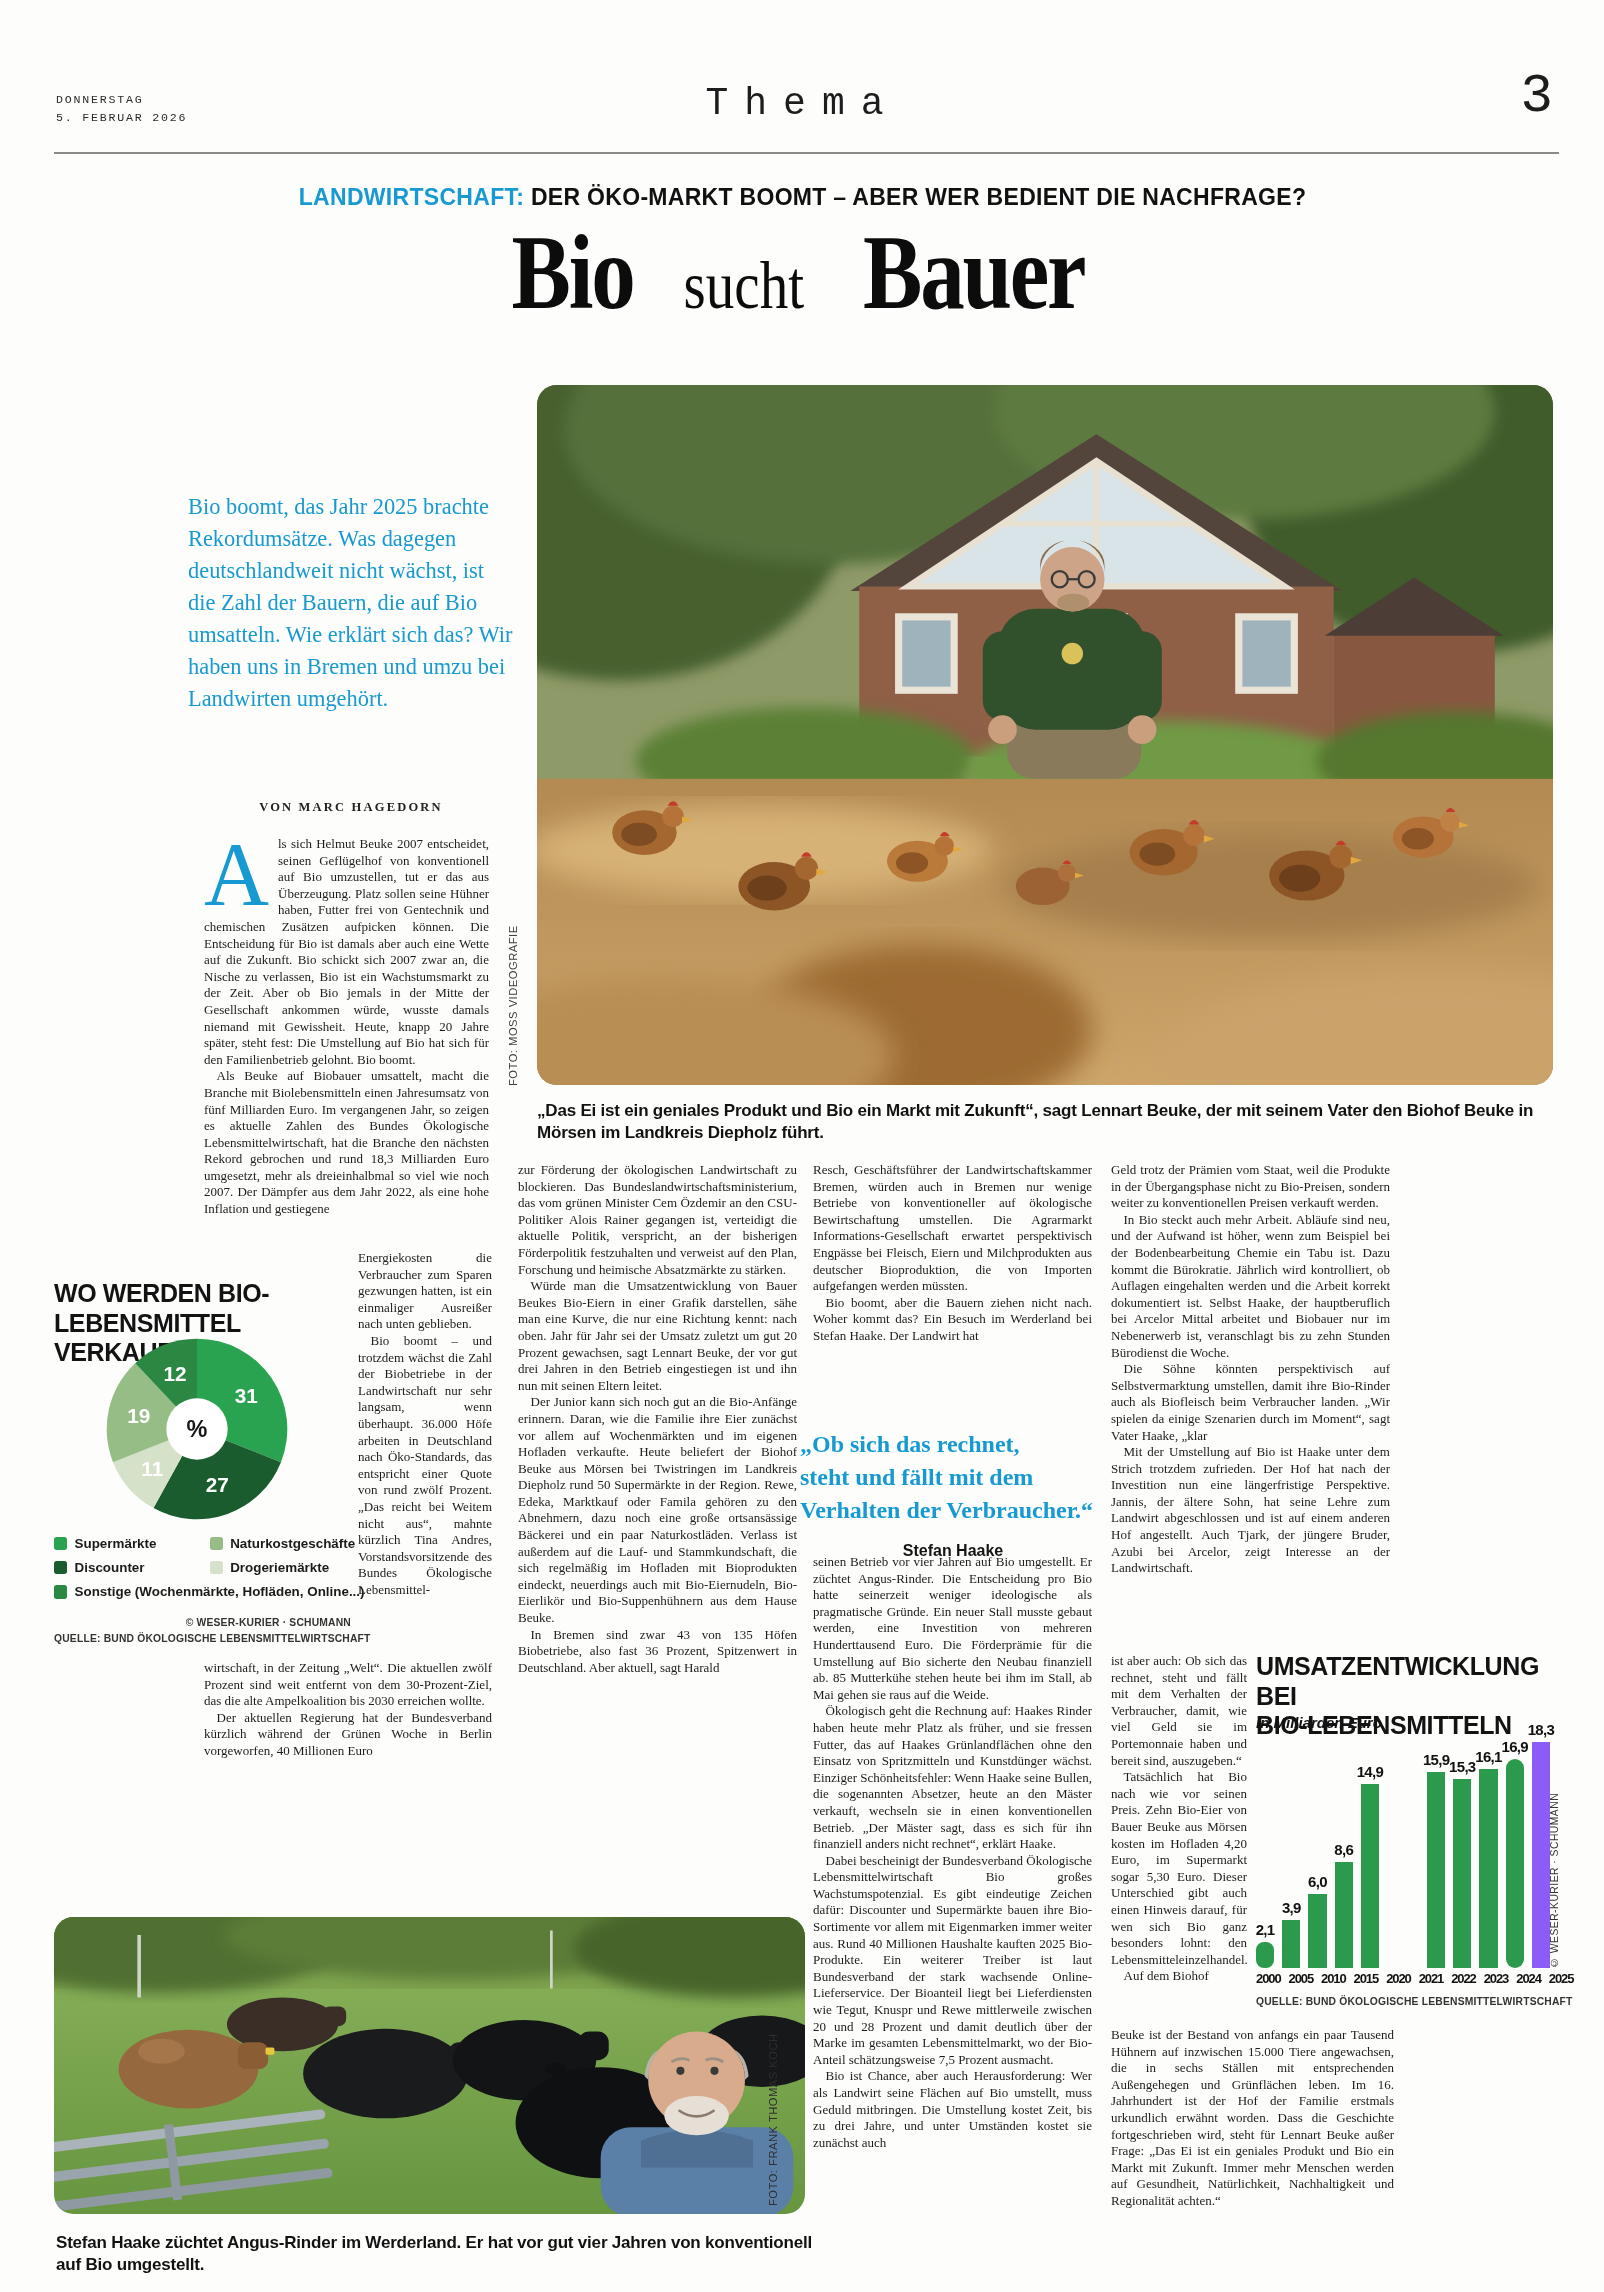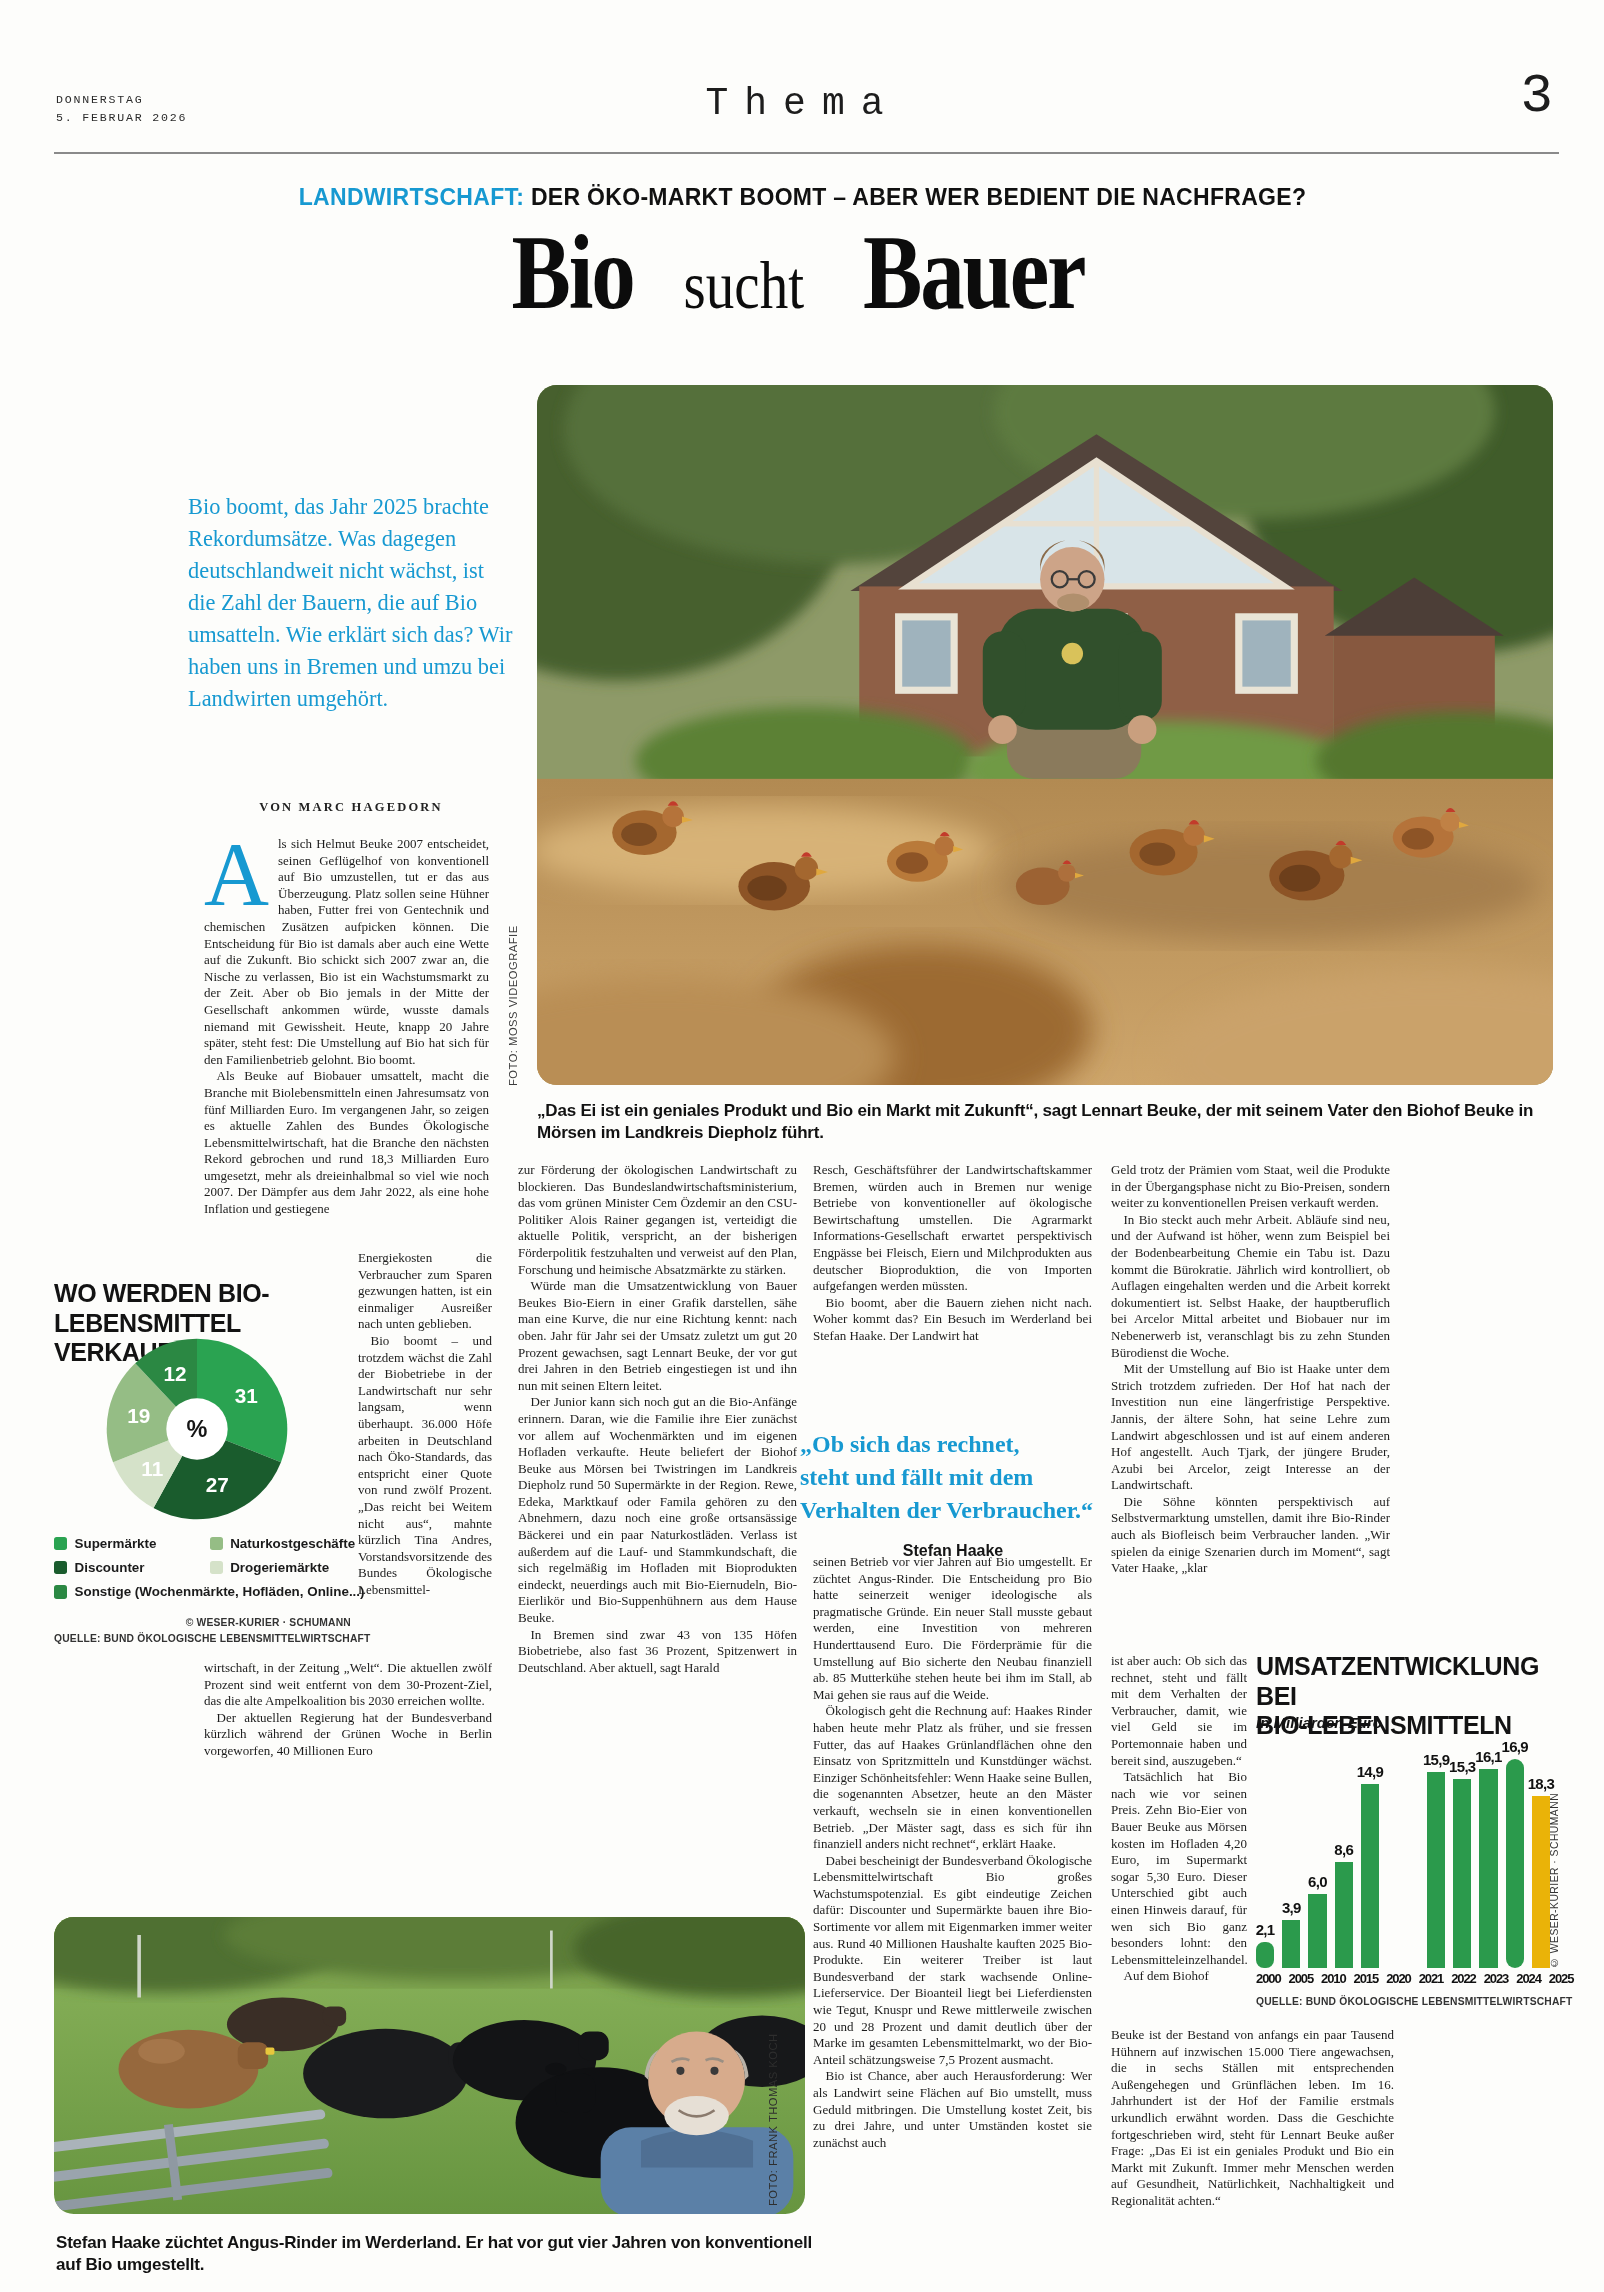--- a/index.html
+++ b/index.html
@@ -261,22 +261,22 @@
   <div class="abs pq-author">Stefan Haake</div>
   <div class="abs col c3b">
     <p>seinen Betrieb vor vier Jahren auf Bio umgestellt. Er züchtet Angus-Rinder. Die Entscheidung pro Bio hatte seinerzeit weniger ideologische als pragmatische Gründe. Ein neuer Stall musste gebaut werden, eine Investition von mehreren Hunderttausend Euro. Die Förderprämie für die Umstellung auf Bio sicherte den Neubau finanziell ab. 85 Mutterkühe stehen heute bei ihm im Stall, ab Mai gehen sie raus auf die Weide.</p>
     <p class="ind">Ökologisch geht die Rechnung auf: Haakes Rinder haben heute mehr Platz als früher, und sie fressen Futter, das auf Haakes Grünlandflächen ohne den Einsatz von Spritzmitteln und Kunstdünger wächst. Einziger Schönheitsfehler: Wenn Haake seine Bullen, die sogenannten Absetzer, heute an den Mäster verkauft, wechseln sie in einen konventionellen Betrieb. „Der Mäster sagt, dass es sich für ihn finanziell anders nicht rechnet“, erklärt Haake.</p>
     <p class="ind">Dabei bescheinigt der Bundesverband Ökologische Lebensmittelwirtschaft Bio großes Wachstumspotenzial. Es gibt eindeutige Zeichen dafür: Discounter und Supermärkte bauen ihre Bio-Sortimente vor allem mit Eigenmarken immer weiter aus. Rund 40 Millionen Haushalte kauften 2025 Bio-Produkte. Ein weiterer Treiber ist laut Bundesverband der stark wachsende Online-Lieferservice. Der Bioanteil liegt bei Lieferdiensten wie Tegut, Knuspr und Rewe mittlerweile zwischen 20 und 28 Prozent und damit deutlich über der Marke im gesamten Lebensmittelmarkt, wo der Bio-Anteil schätzungsweise 7,5 Prozent ausmacht.</p>
     <p class="ind">Bio ist Chance, aber auch Herausforderung: Wer als Landwirt seine Flächen auf Bio umstellt, muss Geduld mitbringen. Die Umstellung kostet Zeit, bis zu drei Jahre, und unter Umständen kostet sie zunächst auch</p>
   </div>
   <div class="abs col c4a">
     <p>Geld trotz der Prämien vom Staat, weil die Produkte in der Übergangsphase nicht zu Bio-Preisen, sondern weiter zu konventionellen Preisen verkauft werden.</p>
     <p class="ind">In Bio steckt auch mehr Arbeit. Abläufe sind neu, und der Aufwand ist höher, wenn zum Beispiel bei der Bodenbearbeitung Chemie ein Tabu ist. Dazu kommt die Bürokratie. Jährlich wird kontrolliert, ob Auflagen eingehalten werden und die Arbeit korrekt dokumentiert ist. Selbst Haake, der hauptberuflich bei Arcelor Mittal arbeitet und Biobauer nur im Nebenerwerb ist, veranschlagt bis zu zehn Stunden Bürodienst die Woche.</p>
+    <p class="ind">Die Söhne könnten perspektivisch auf Selbstvermarktung umstellen, damit ihre Bio-Rinder auch als Biofleisch beim Verbraucher landen. „Wir spielen da einige Szenarien durch im Moment“, sagt Vater Haake, „klar</p>
     <p class="ind">Mit der Umstellung auf Bio ist Haake unter dem Strich trotzdem zufrieden. Der Hof hat nach der Investition nun eine längerfristige Perspektive. Jannis, der ältere Sohn, hat seine Lehre zum Landwirt abgeschlossen und ist auf einem anderen Hof angestellt. Auch Tjark, der jüngere Bruder, Azubi bei Arcelor, zeigt Interesse an der Landwirtschaft.</p>
-    <p class="ind">Die Söhne könnten perspektivisch auf Selbstvermarktung umstellen, damit ihre Bio-Rinder auch als Biofleisch beim Verbraucher landen. „Wir spielen da einige Szenarien durch im Moment“, sagt Vater Haake, „klar</p>
   </div>
   <div class="abs col c4b">
     <p>ist aber auch: Ob sich das rechnet, steht und fällt mit dem Verhalten der Verbraucher, damit, wie viel Geld sie im Portemonnaie haben und bereit sind, auszugeben.“</p>
     <p class="ind">Tatsächlich hat Bio nach wie vor seinen Preis. Zehn Bio-Eier von Bauer Beuke aus Mörsen kosten im Hofladen 4,20 Euro, im Supermarkt sogar 5,30 Euro. Dieser Unterschied gibt auch einen Hinweis darauf, für wen sich Bio ganz besonders lohnt: den Lebensmitteleinzelhandel.</p>
     <p class="ind">Auf dem Biohof</p>
   </div>
   <div class="abs col c4c">
     <p>Beuke ist der Bestand von anfangs ein paar Tausend Hühnern auf inzwischen 15.000 Tiere angewachsen, die in sechs Ställen mit entsprechenden Außengehegen und Grünflächen leben. Im 16. Jahrhundert ist der Hof der Familie erstmals urkundlich erwähnt worden. Dass die Geschichte fortgeschrieben wird, steht für Lennart Beuke außer Frage: „Das Ei ist ein geniales Produkt und Bio ein Markt mit Zukunft. Immer mehr Menschen werden auf Gesundheit, Natürlichkeit, Nachhaltigkeit und Regionalität achten.“</p>
   </div>
 
@@ -410,21 +410,21 @@
       </div>
       <div class="bar" style="height: 189px; background: rgb(43, 154, 76);">
         <span class="v">15,3</span>
       </div>
       <div class="bar" style="height: 199px; background: rgb(43, 154, 76);">
         <span class="v">16,1</span>
       </div>
       <div class="bar" style="height: 209px; background: rgb(43, 154, 76); border-radius: 10px;">
         <span class="v">16,9</span>
       </div>
-      <div class="bar" style="height: 172px; background: #eab308;">
+      <div class="bar" style="height: 226px; background: #8b5cf6;">
         <span class="v">18,3</span>
       </div>
     </div>
   <div class="abs bar-years">
       <span>2000</span>
       <span>2005</span>
       <span>2010</span>
       <span>2015</span>
       <span>2020</span>
       <span>2021</span>

